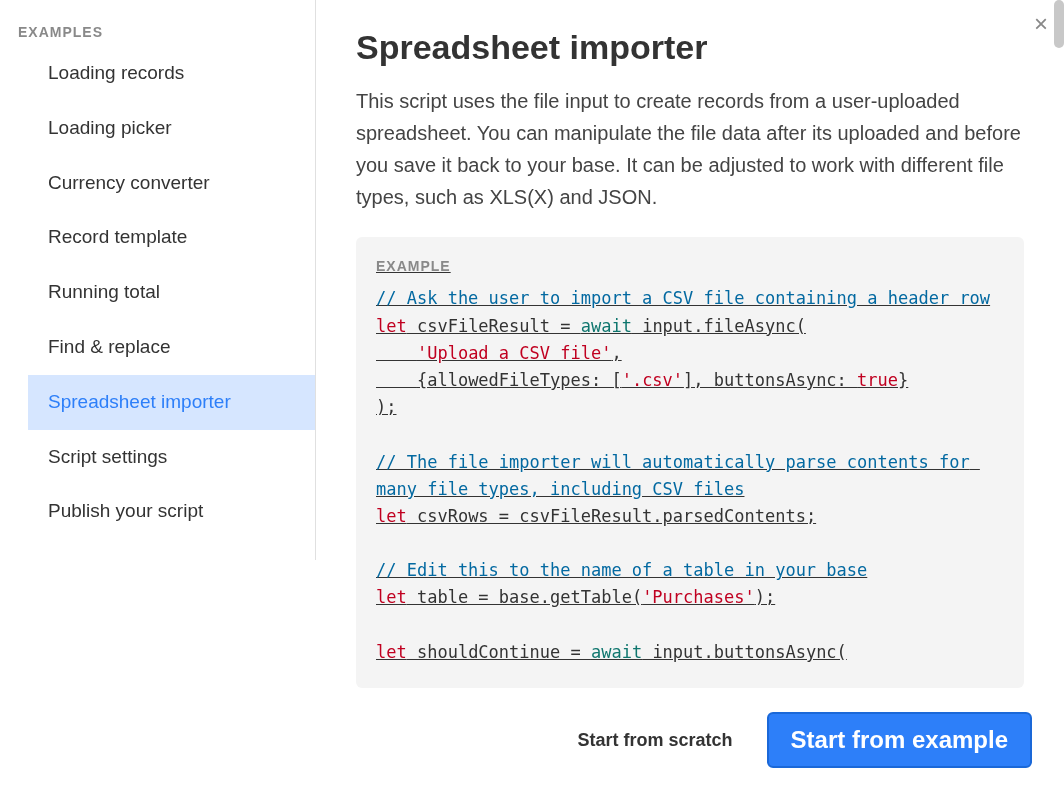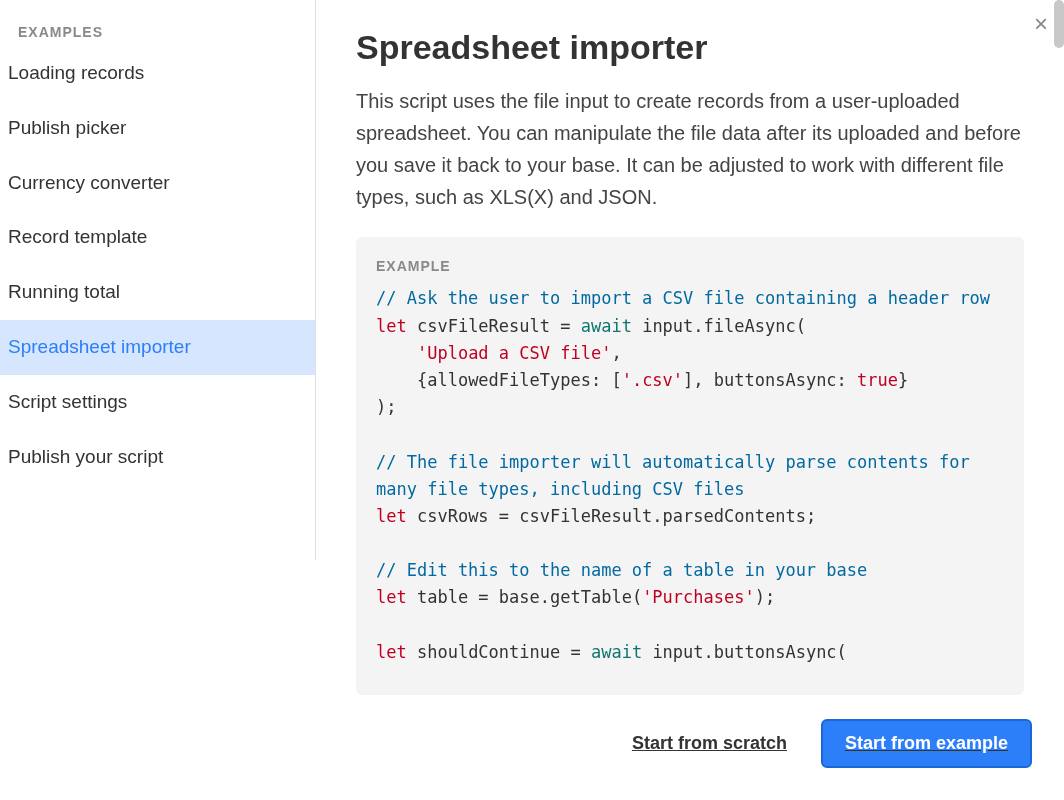--- a/index.html
+++ b/index.html
@@ -29,23 +29,24 @@
     font-size: 14px;
     font-weight: 600;
     letter-spacing: 1px;
     color: #898989;
     text-transform: uppercase;
     padding: 10px 18px 6px;
   }
   .sidebar-item {
     font-size: 19px;
     color: #333;
-    padding: 16px 8px;
+    padding: 16px 20px;
     cursor: pointer;
     line-height: 1.2;
+    margin-left: 28px;
   }
   .sidebar-item.selected {
     background: #d6e6ff;
     color: #2d7ff9;
     font-weight: 500;
   }
   
   .main {
     flex: 1 1 auto;
     position: relative;
@@ -85,20 +86,21 @@
   .code-block {
     background: #f4f4f4;
     border-radius: 6px;
     padding: 18px 20px 0 20px;
     font-family: Menlo, Consolas, "Courier New", monospace;
     font-size: 17px;
     line-height: 1.6;
     color: #333;
     overflow: hidden;
     flex: 1 1 auto;
+    text-decoration: underline;
   }
   .code-label {
     font-size: 14px;
     font-weight: 600;
     letter-spacing: 1px;
     color: #898989;
     text-transform: uppercase;
     font-family: -apple-system, BlinkMacSystemFont, "Segoe UI", Helvetica, Arial, sans-serif;
     margin-bottom: 8px;
   }
@@ -114,33 +116,32 @@
   .tok-bool    { color: #c00020; }
   
   .footer {
     flex: 0 0 auto;
     display: flex;
     justify-content: flex-end;
     align-items: center;
     gap: 28px;
     padding: 24px 32px 32px 32px;
     background: #fff;
-    text-decoration: underline;
   }
   .btn-secondary {
     font-size: 18px;
     font-weight: 600;
     color: #333;
     background: transparent;
     border: none;
     cursor: pointer;
     padding: 10px 6px;
   }
   .btn-primary {
-    font-size: 18px;
+    font-size: 24px;
     font-weight: 600;
     color: #fff;
     background: #2d7ff9;
     border: 2px solid #1a68d8;
     border-radius: 6px;
     padding: 12px 22px;
     cursor: pointer;
   }
   
   .scrollbar-hint {
@@ -155,24 +156,25 @@
 </style>
 </head>
 <body>
 
 <div class="app">
 
   <aside class="sidebar">
     <div class="sidebar-header">EXAMPLES</div>
     <div id="sidebar-list">
         <div class="sidebar-item">Loading records</div>
-        <div class="sidebar-item">Publish picker</div>
+        <div class="sidebar-item">Loading picker</div>
         <div class="sidebar-item">Currency converter</div>
         <div class="sidebar-item">Record template</div>
         <div class="sidebar-item">Running total</div>
+        <div class="sidebar-item">Find &amp; replace</div>
         <div class="sidebar-item selected">Spreadsheet importer</div>
         <div class="sidebar-item">Script settings</div>
         <div class="sidebar-item">Publish your script</div>
       </div>
   </aside>
 
   <main class="main">
     <div class="scrollbar-hint"></div>
     <div class="close-btn">×</div>
 

